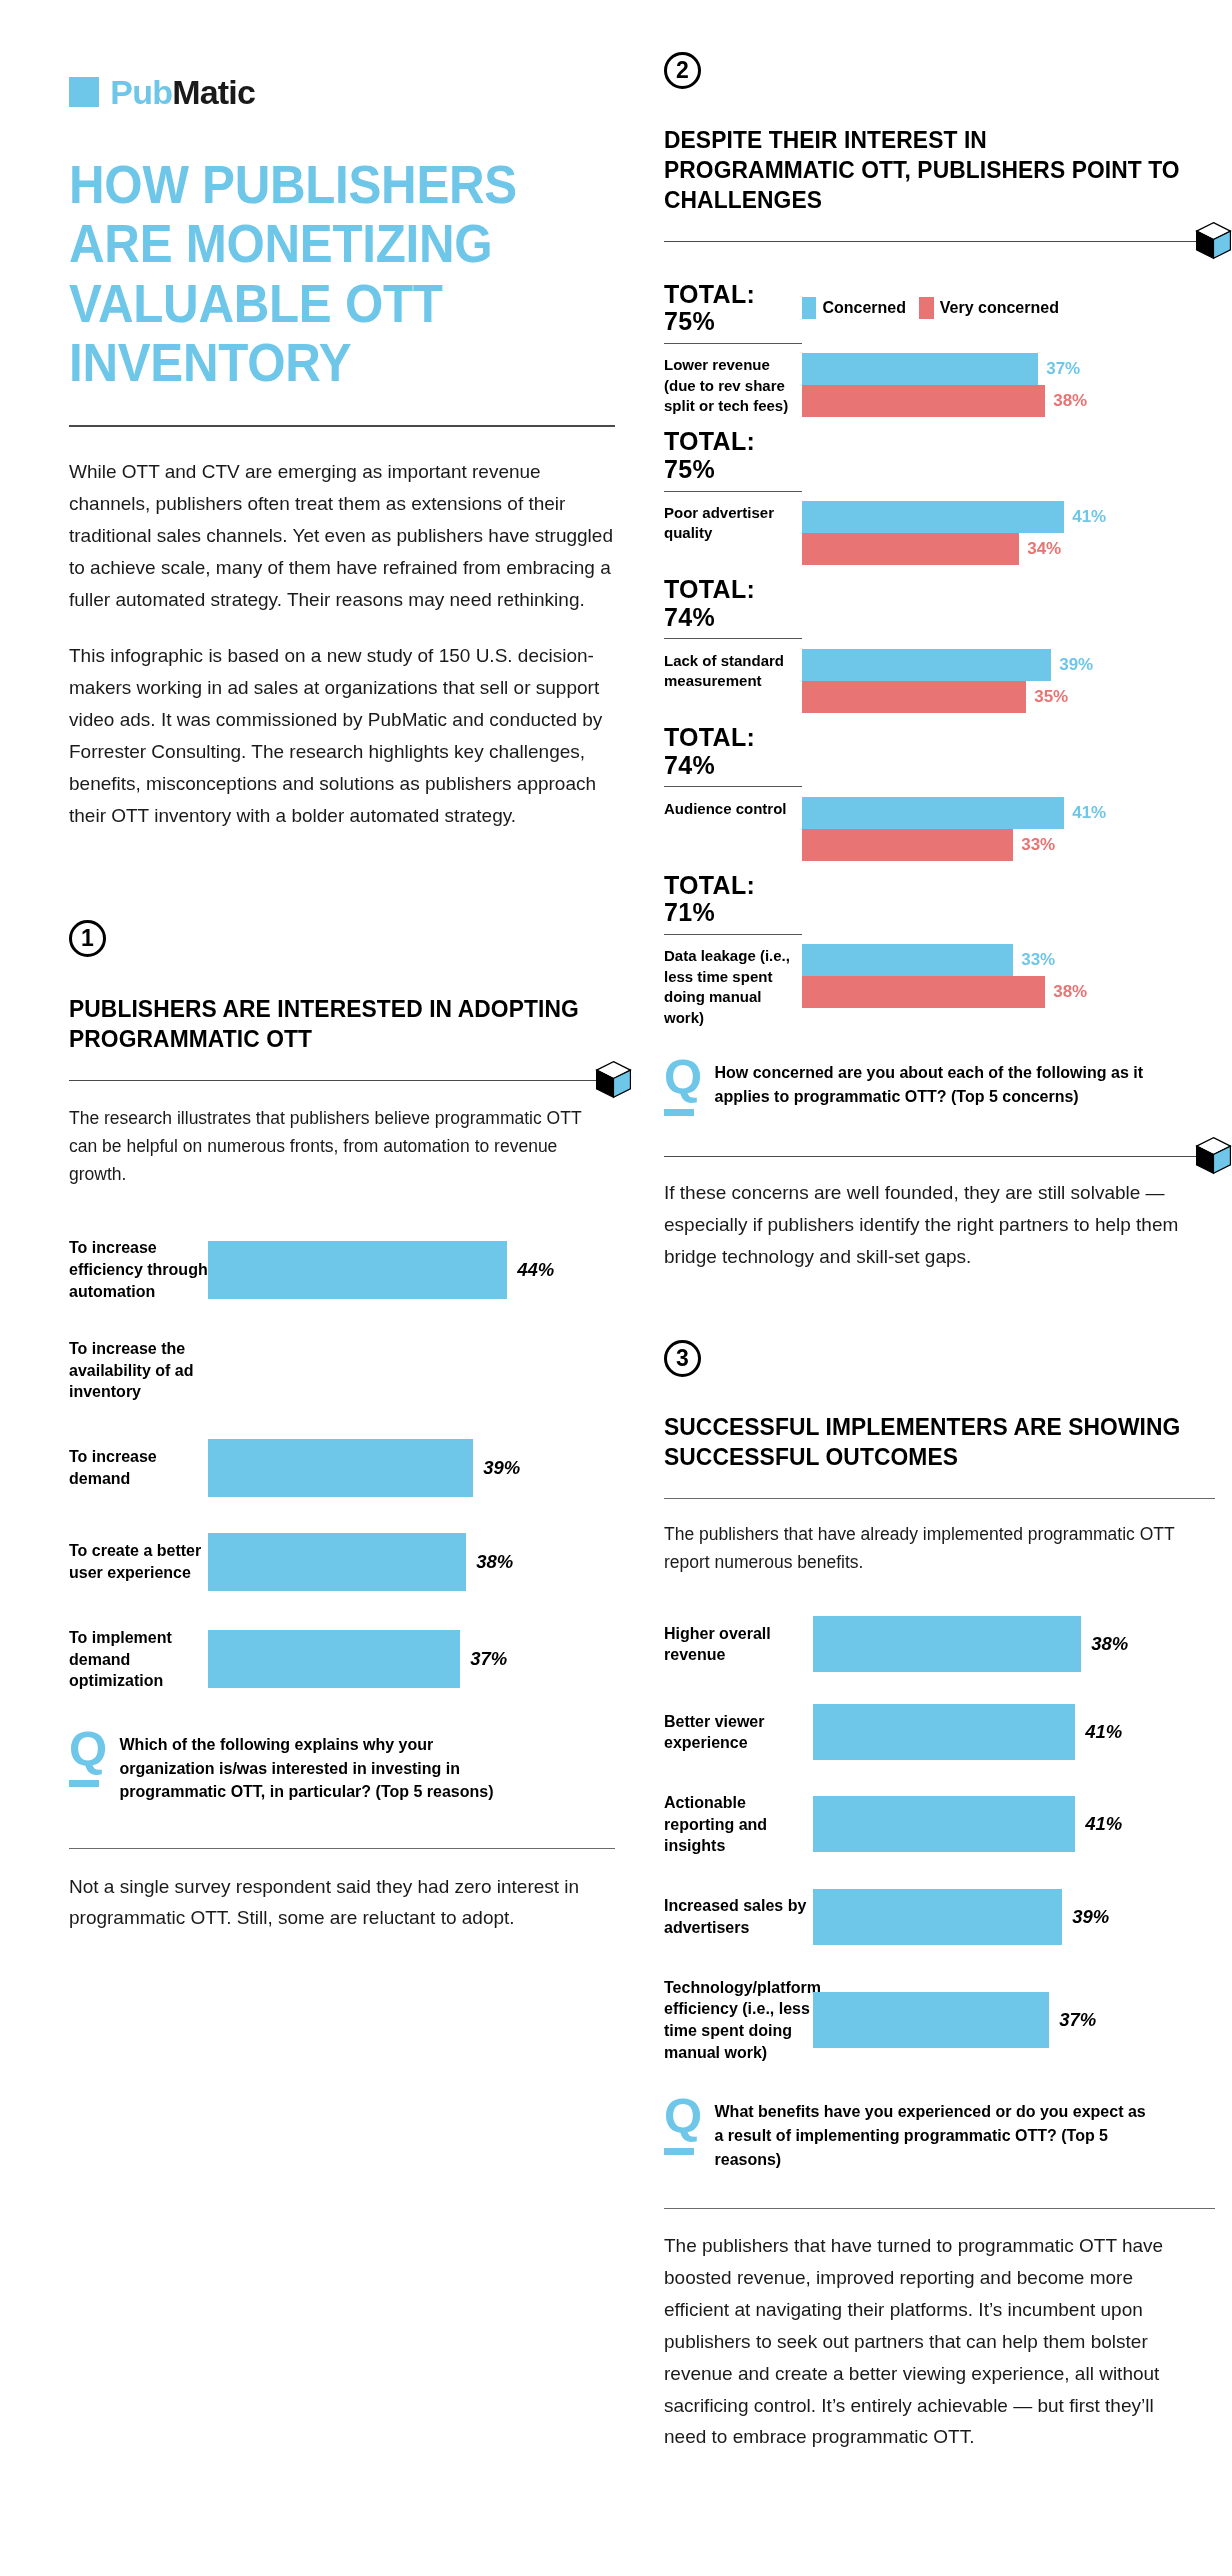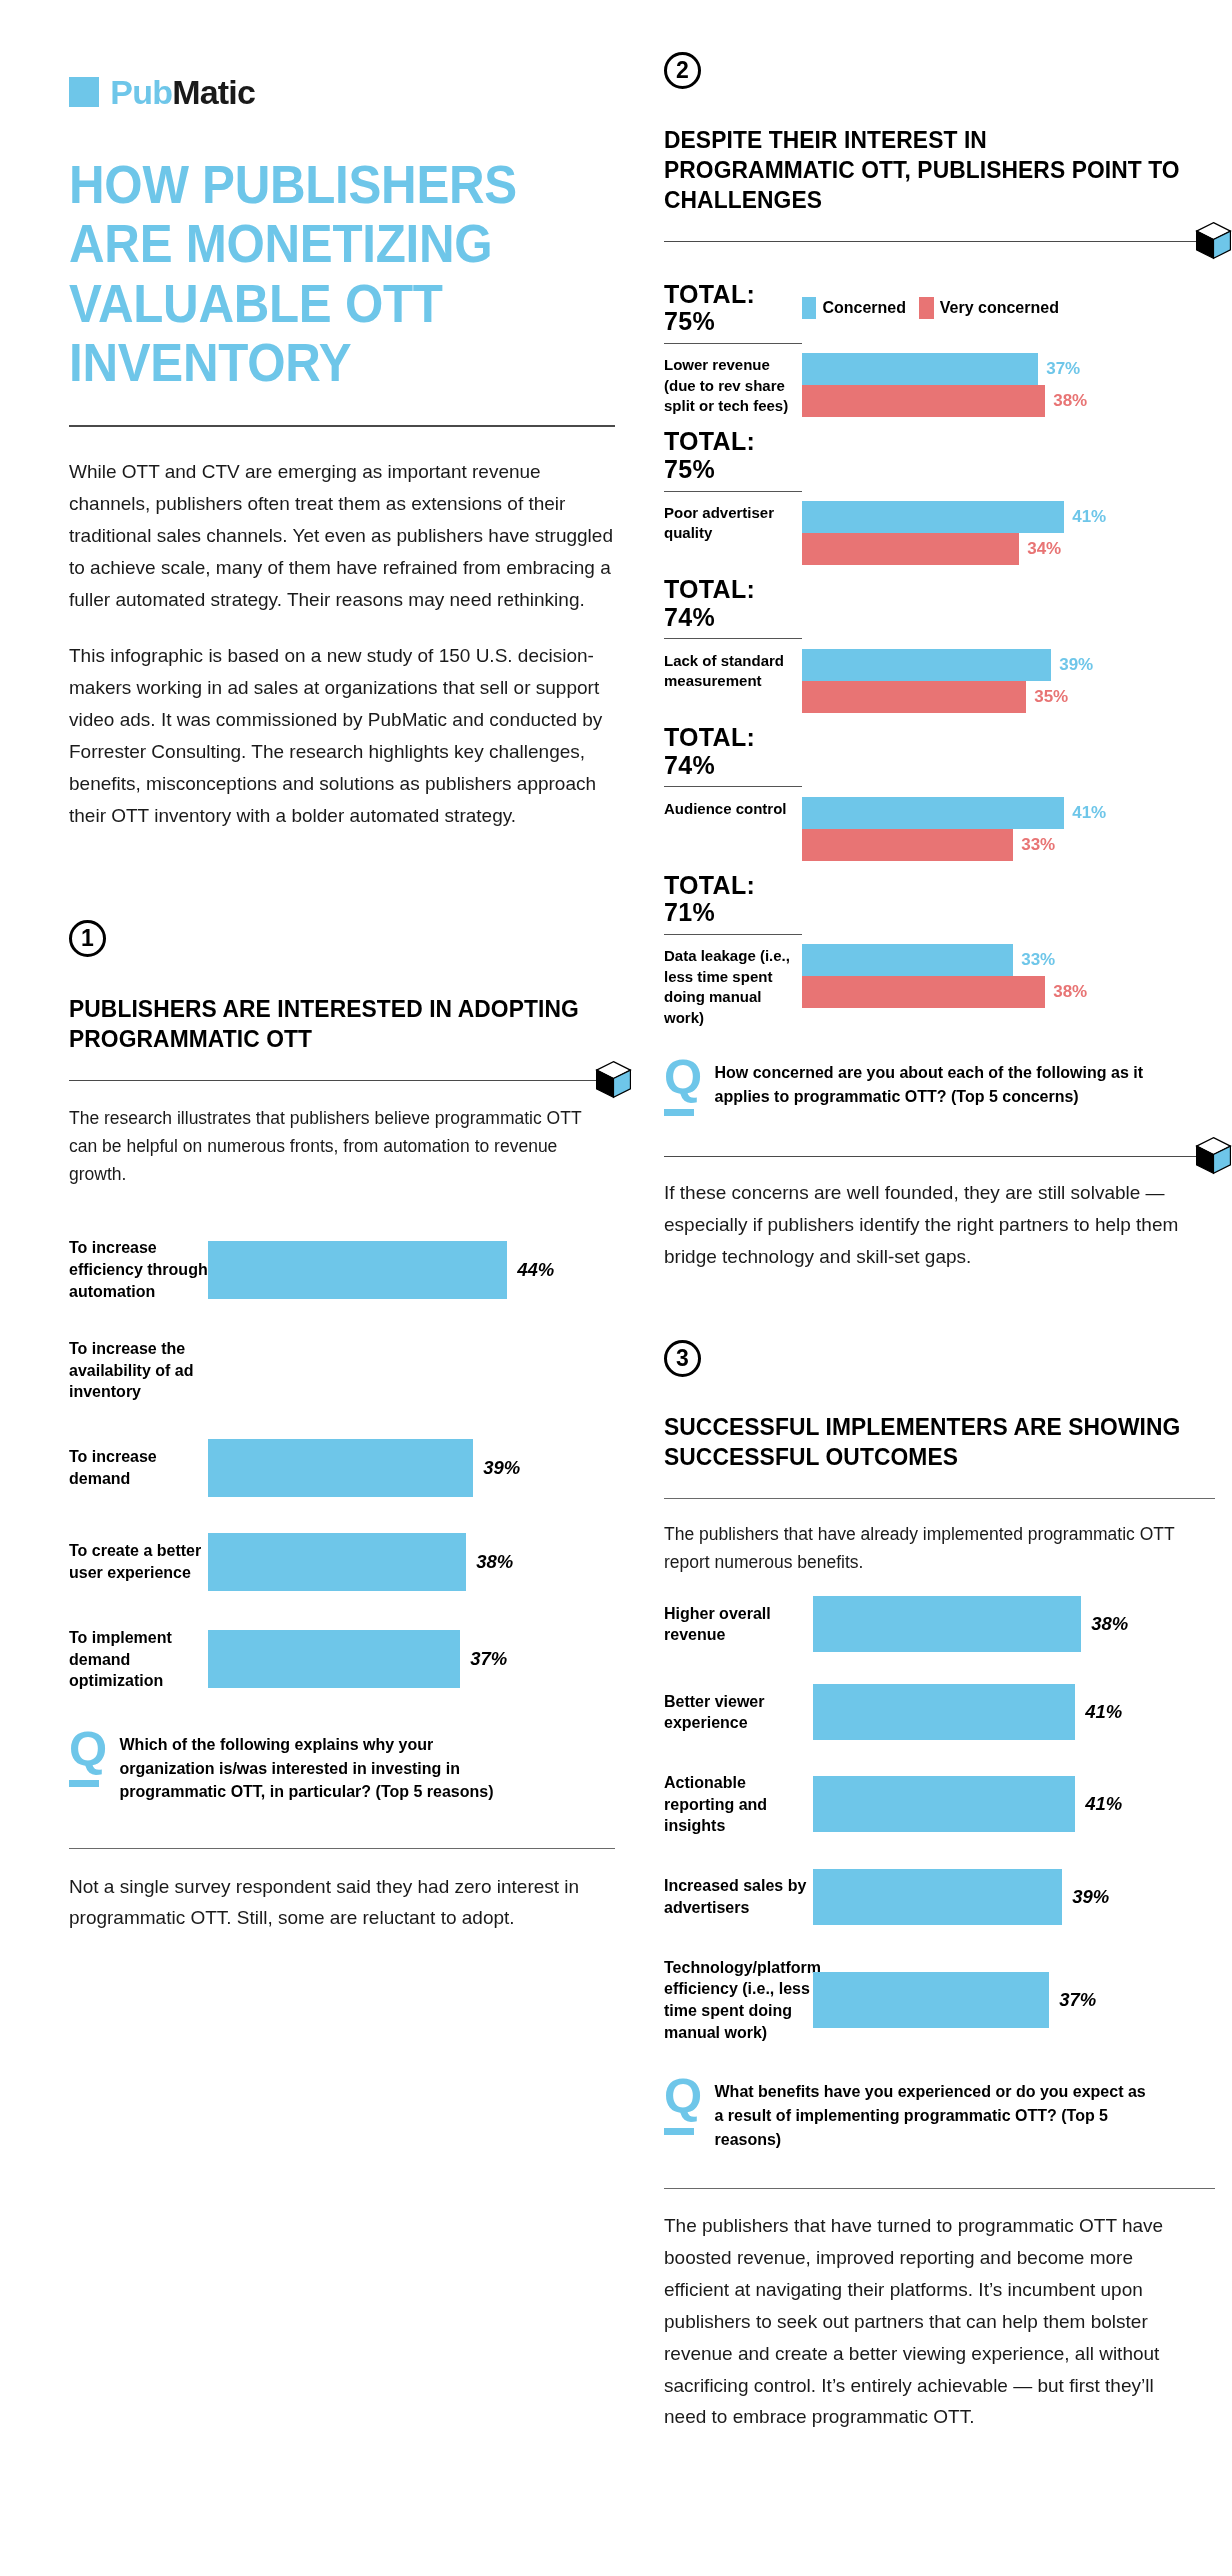--- a/index.html
+++ b/index.html
@@ -392,21 +392,21 @@
 
     <div style="margin-top:67px;">
       <div class="num-badge">3</div>
 
       <h2 class="sec-title" style="margin-top:35px; width:546px;">SUCCESSFUL IMPLEMENTERS ARE SHOWING SUCCESSFUL OUTCOMES</h2>
 
       <div class="rule-thin" style="margin-top:25px;"></div>
 
       <p class="sec-intro" style="margin-top:21.6px; width:520px;">The publishers that have already implemented programmatic OTT report numerous benefits.</p>
 
-      <div class="chart s3" id="chart-s3" style="margin-top:20px;">
+      <div class="chart s3" id="chart-s3" style="margin-top:40px;">
           <div class="bar-row">
             <div class="bar-label">Higher overall revenue</div>
             <div class="bar-track">
               <div class="bar" style="background: rgb(110, 198, 233); width: 268px;"></div>
               <div class="bar-val">38%</div>
             </div>
           </div>
           <div class="bar-row">
             <div class="bar-label">Better viewer experience</div>
             <div class="bar-track">

